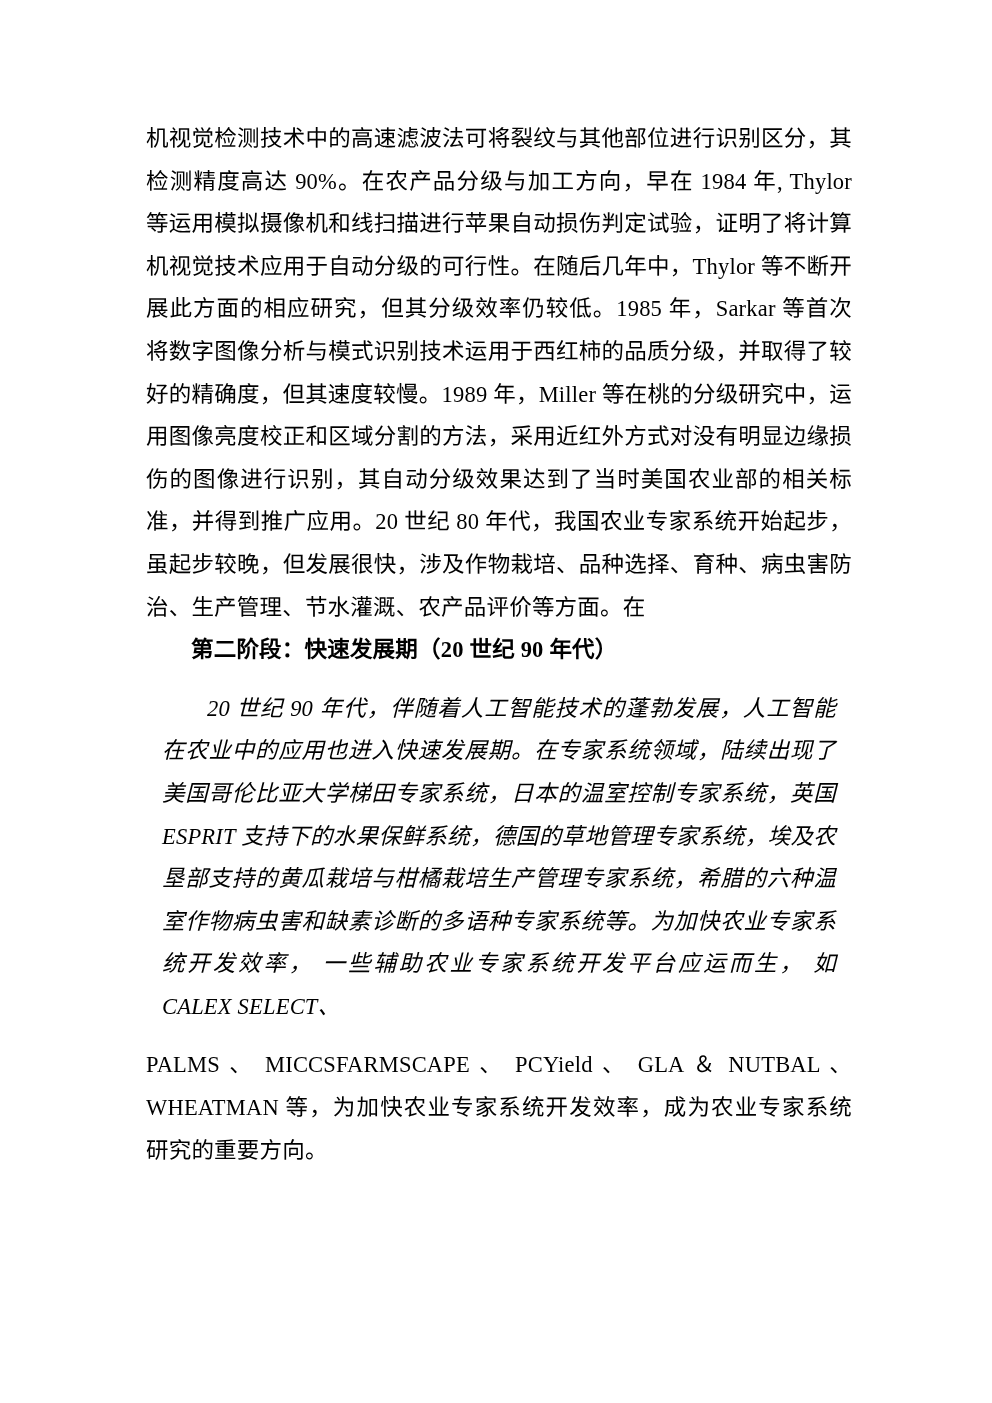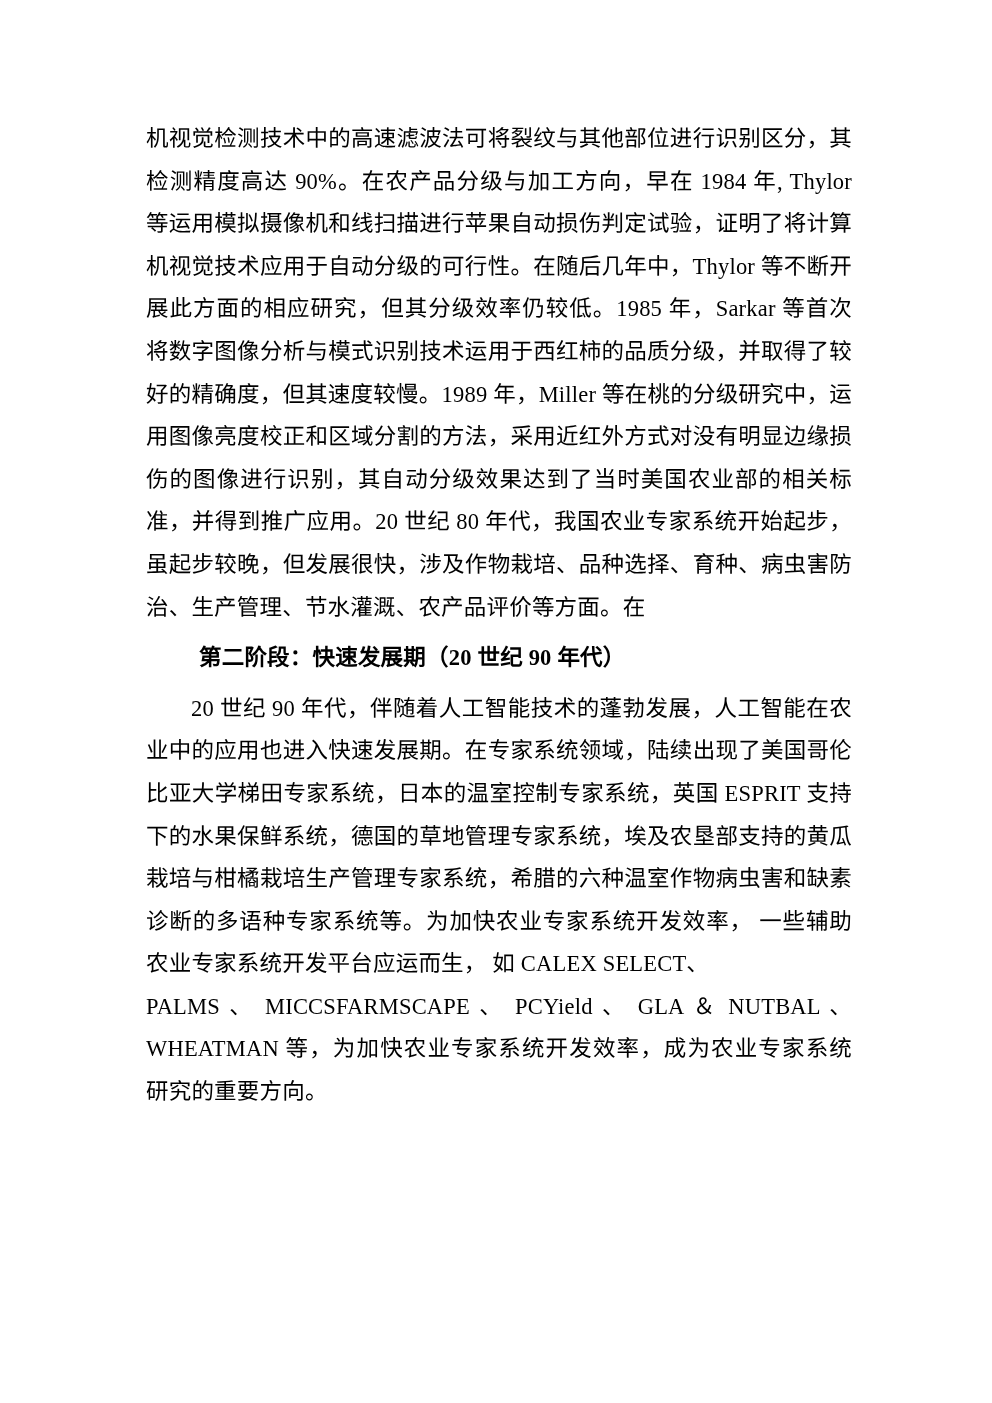--- a/index.html
+++ b/index.html
@@ -27,25 +27,26 @@
     line-height: 42.6px;
     text-align: justify;
     text-justify: inter-ideograph;
     letter-spacing: 0.2px;
   }
   p.para {
     margin: 0;
     text-indent: 0;
   }
   p.indent2 {
-    margin: 0;
+    margin: 16px;
     text-indent: 45px;
+    font-style: italic;
   }
   p.heading {
-    margin: 8px;
+    margin: 0;
     text-indent: 45px;
     font-weight: bold;
   }
   .justify-stretch {
     text-align: justify;
     text-align-last: justify;
   }
 </style>
 </head>
 <body>

